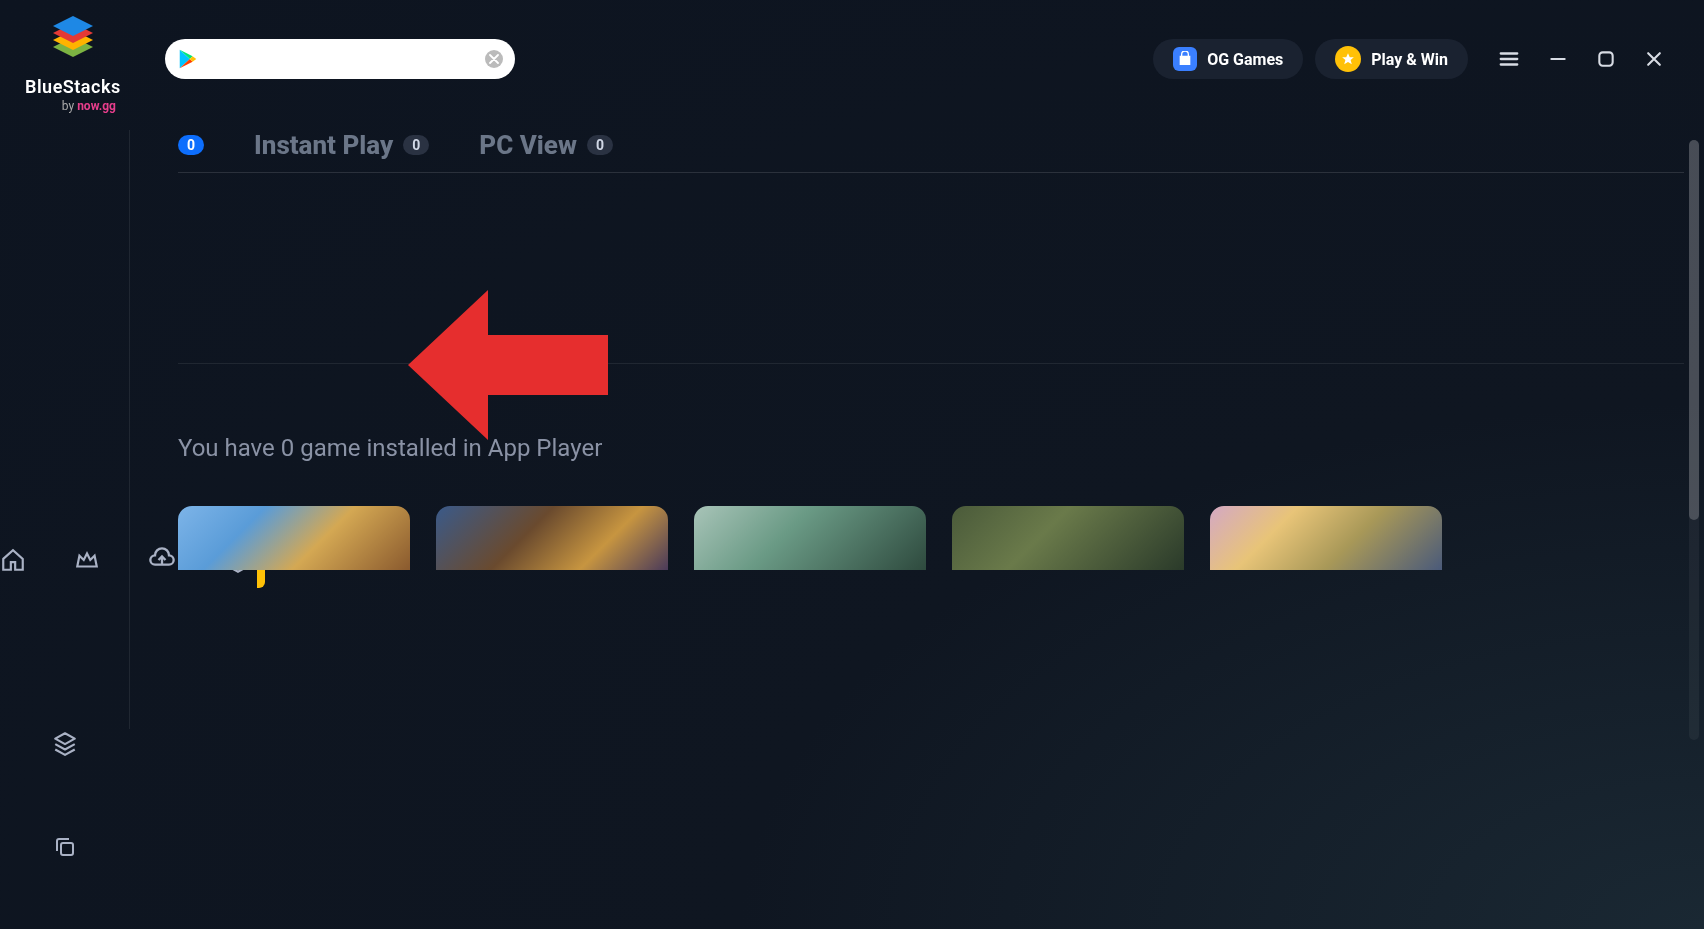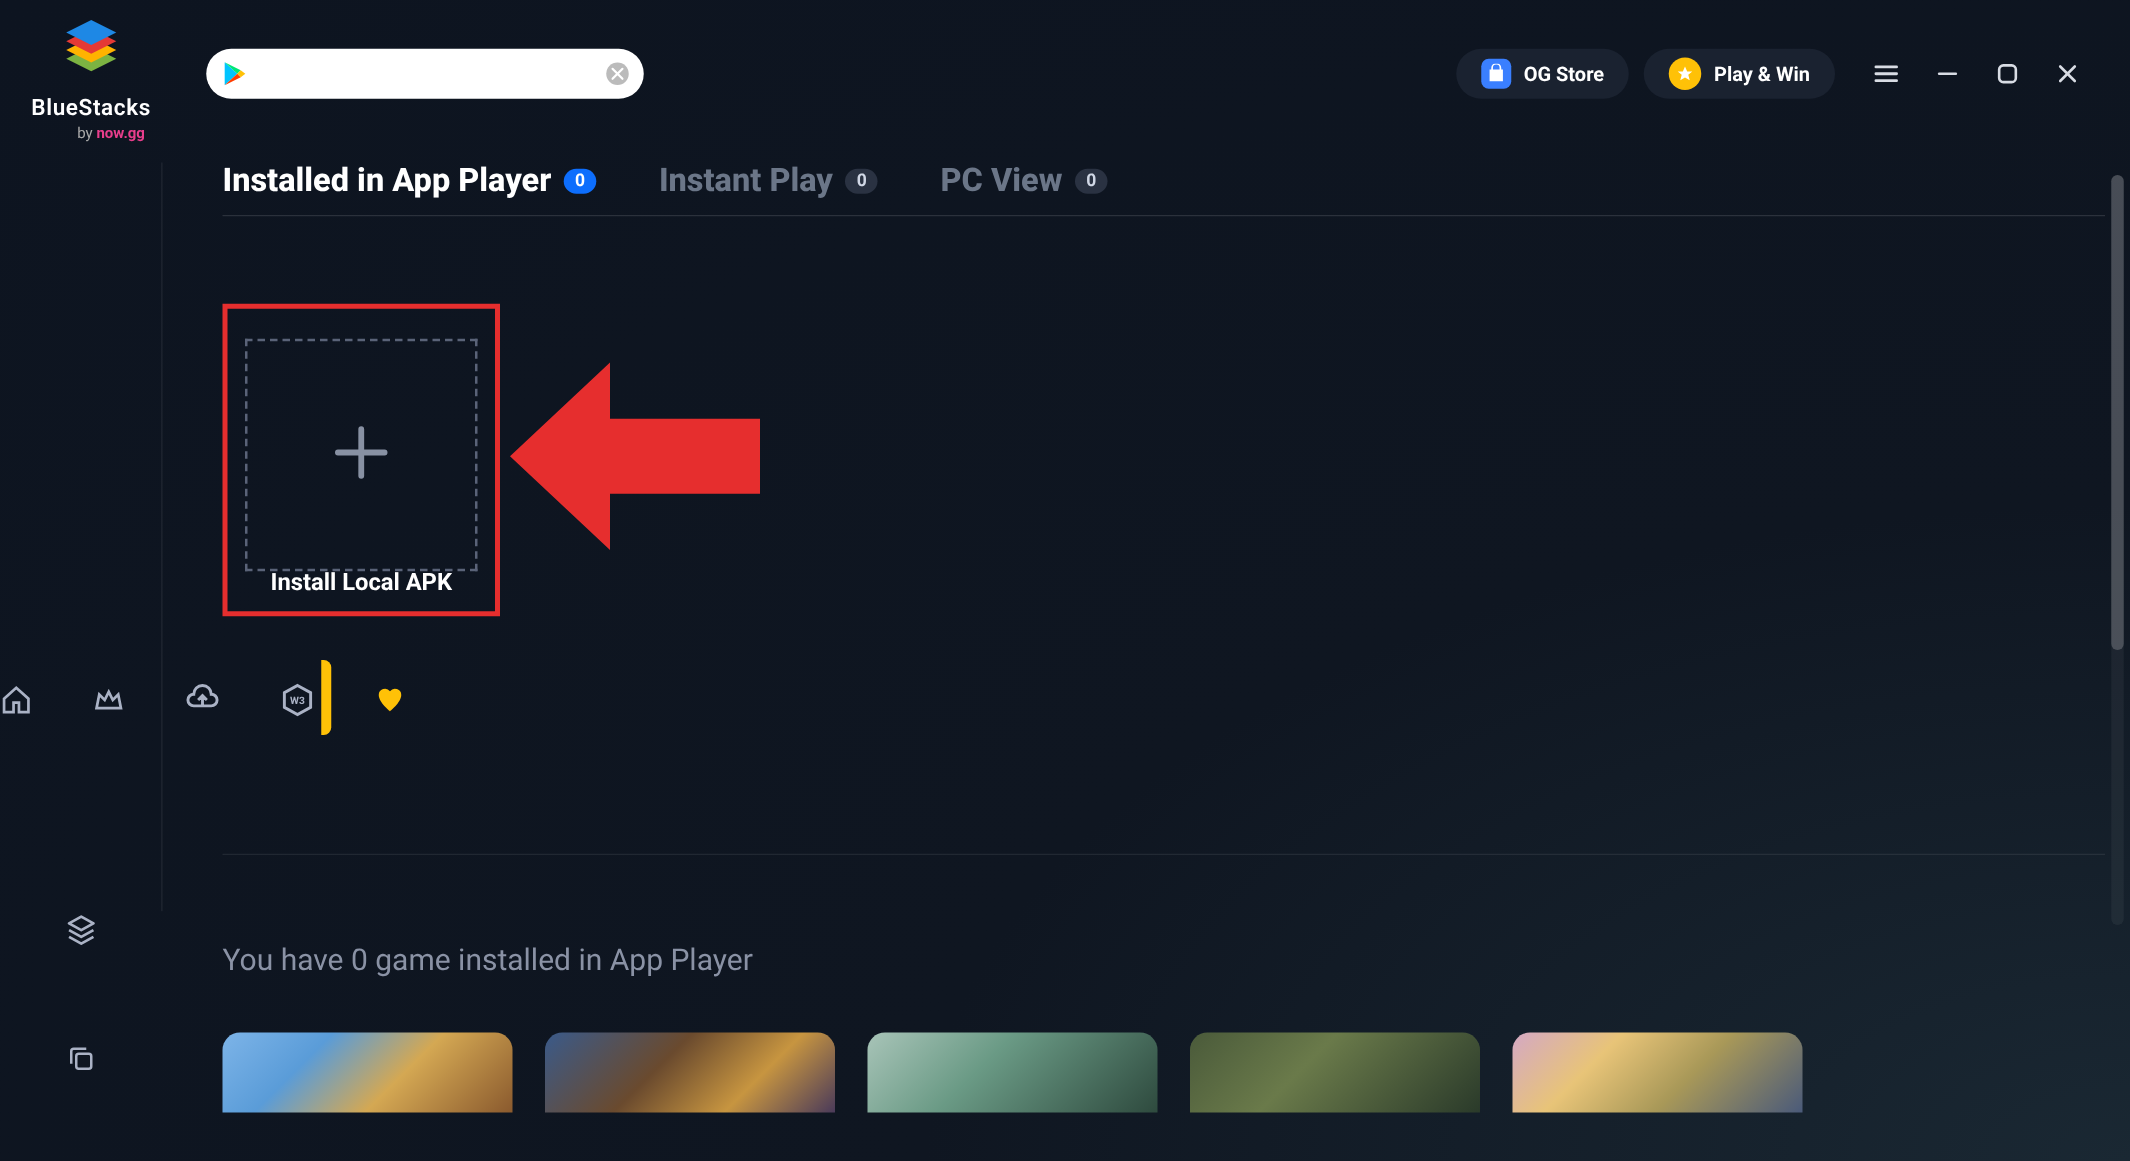--- a/index.html
+++ b/index.html
@@ -346,21 +346,21 @@
         </svg>
     </span>
   </div>
   <div class="header-spacer"></div>
   <div class="pill-button">
     <span class="og-icon">
       <svg width="16" height="16" viewBox="0 0 24 24" fill="#fff">
           <path d="M6 7 L6 5 A4 4 0 0 1 18 5 L18 7 L20 7 L20 21 L4 21 L4 7 Z M8 7 L16 7 L16 5 A2 2 0 0 0 8 5 Z"></path>
         </svg>
     </span>
-    <span>OG Store</span>
+    <span>OG Games</span>
   </div>
   <div class="pill-button">
     <span class="star-badge">
       <svg width="14" height="14" viewBox="0 0 24 24" fill="#fff">
           <path d="M12 2 L15 9 L22 9 L16.5 13.5 L18.5 21 L12 17 L5.5 21 L7.5 13.5 L2 9 L9 9 Z"></path>
         </svg>
     </span>
     <span>Play &amp; Win</span>
   </div>
   <div class="window-controls">
@@ -427,45 +427,32 @@
     <svg width="24" height="24" viewBox="0 0 24 24" fill="none" stroke="#aab2c5" stroke-width="2">
         <rect x="8" y="8" width="12" height="12" rx="2"></rect>
         <path d="M4 16 V6 A2 2 0 0 1 6 4 H16"></path>
       </svg>
   </div>
 </div>
 
 <div class="main">
   <div class="tabs-row">
     <div class="tab active">
-      <span>Installed in App Player</span>
       <span class="tab-badge blue">0</span>
     </div>
     <div class="tab">
       <span>Instant Play</span>
       <span class="tab-badge">0</span>
     </div>
     <div class="tab">
       <span>PC View</span>
       <span class="tab-badge">0</span>
     </div>
   </div>
 
-  <div class="cards-area">
-    <div class="apk-card">
-      <div class="apk-inner">
-        <span class="plus-icon">
-          <svg width="56" height="56" viewBox="0 0 24 24">
-              <path d="M12 4 V20 M4 12 H20" stroke="currentColor" stroke-width="2" stroke-linecap="round"></path>
-            </svg>
-        </span>
-      </div>
-      <div class="apk-label">Install Local APK</div>
-    </div>
-  </div>
 
   <div class="bottom-section">
     <div class="installed-count">You have 0 game installed in App Player</div>
     <div class="game-row">
       <div class="game-card gc1"></div>
       <div class="game-card gc2"></div>
       <div class="game-card gc3"></div>
       <div class="game-card gc4"></div>
       <div class="game-card gc5"></div>
     </div>

